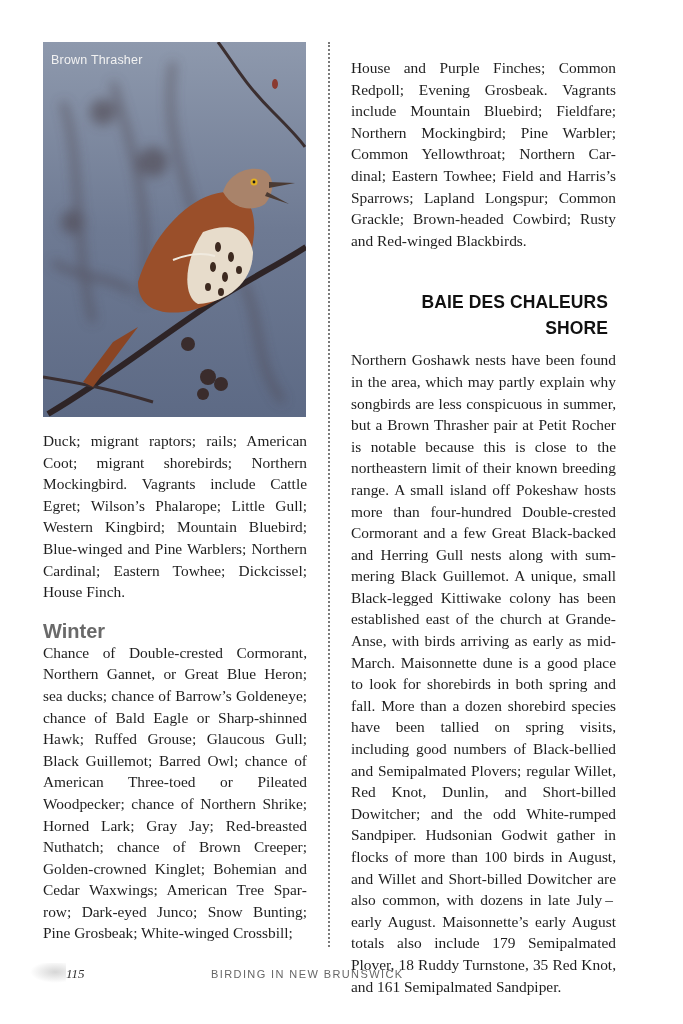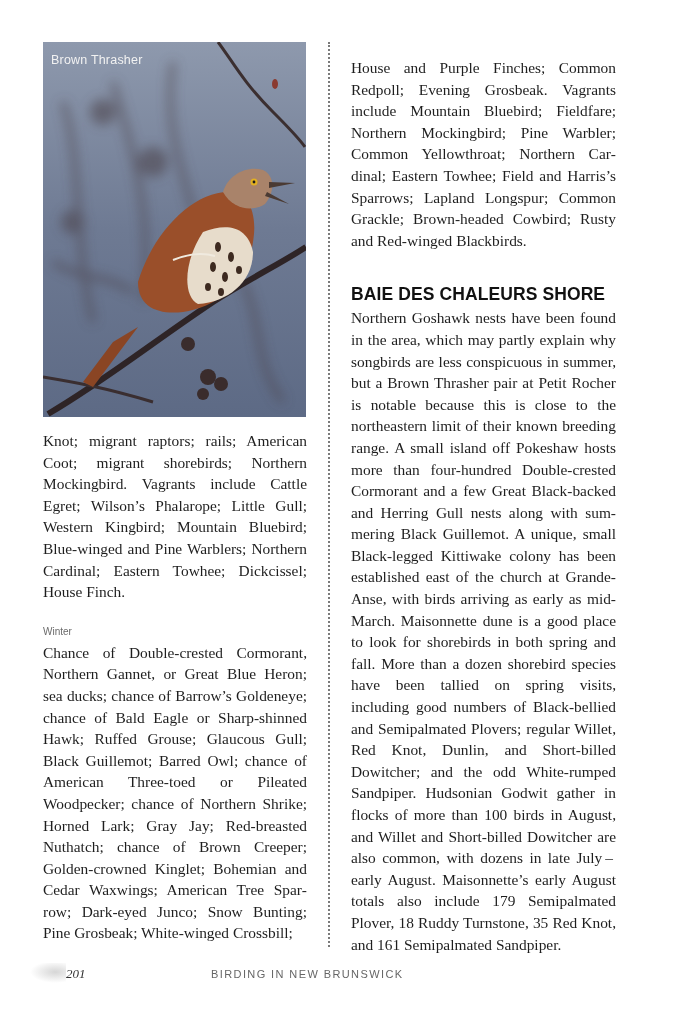--- a/index.html
+++ b/index.html
@@ -9,24 +9,24 @@
     .col { position: absolute; font-family: "Liberation Serif", "DejaVu Serif", serif; font-size: 15.4px; line-height: 21.6px; color: #1e1e1e; text-align: justify; hyphens: manual; }
     .col-left { left: 43px; top: 430px; width: 264px; }
     .col-right { left: 351px; top: 57px; width: 265px; }
 
     .col p { margin: 0; }
 
     .photo { position: absolute; left: 43px; top: 42px; width: 263px; height: 375px; overflow: hidden; background: #6f7b92; }
     .photo svg { display: block; }
     .photo-caption { position: absolute; left: 8px; top: 11px; font-family: "Liberation Sans", "DejaVu Sans", sans-serif; font-size: 12.5px; color: #f2f2f2; letter-spacing: 0.2px; }
 
-    .subhead { font-family: "Liberation Sans", "DejaVu Sans", sans-serif; font-weight: normal; font-size: 10px; color: #6a6a6a; margin: 0; line-height: 21px; }
+    .subhead { font-family: "Liberation Sans", "DejaVu Sans", sans-serif; font-weight: bold; font-size: 20px; color: #6a6a6a; margin: 0; line-height: 21px; }
     .gap-sub { height: 18px; }
 
-    .section-title { font-family: "Liberation Sans", "DejaVu Sans", sans-serif; font-weight: bold; font-size: 17.5px; color: #111; letter-spacing: 0.1px; margin: 0; line-height: 26px; text-align: left; }
+    .section-title { font-family: "Liberation Sans", "DejaVu Sans", sans-serif; font-weight: bold; font-size: 17.5px; color: #111; letter-spacing: 0.1px; margin: 8px; line-height: 26px; text-align: right; }
     .gap-sec { height: 30px; }
 
     .divider { position: absolute; left: 328px; top: 42px; width: 0; height: 905px; border-left: 2px dotted #7a7a7a; }
 
     .footer-num { position: absolute; left: 66px; top: 966px; font-family: "Liberation Serif", "DejaVu Serif", serif; font-style: italic; font-size: 13px; color: #333; }
     .footer-smudge { position: absolute; left: 30px; top: 963px; width: 36px; height: 20px; background: radial-gradient(ellipse at 70% 45%, rgba(180,180,180,0.55), rgba(255,255,255,0) 70%); }
     .footer-title { position: absolute; left: 211px; top: 968px; font-family: "Liberation Sans", "DejaVu Sans", sans-serif; font-size: 11px; letter-spacing: 1.4px; color: #666; }
   </style>
 </head>
 <body>
@@ -80,31 +80,31 @@
       <circle cx="211" cy="140" r="3.5" fill="#e3b020"></circle>
       <circle cx="211" cy="140" r="1.4" fill="#1a1a1a"></circle>
       <path d="M226 140 L 252 141 L 226 146 Z" fill="#4a3a33"></path>
       <path d="M224 150 L 246 162 L 222 154 Z" fill="#4a3a33"></path>
       <path d="M130 218 C 150 210, 165 212, 172 214" stroke="#f0eadf" stroke-width="2" fill="none"></path>
     </svg>
     <div class="photo-caption">Brown Thrasher</div>
   </div>
 
   <div class="col col-left">
-    <p>Knot; migrant raptors; rails; American Coot; migrant shorebirds; Northern Mockingbird. Vagrants include Cattle Egret; Wilson’s Phalarope; Little Gull; Western Kingbird; Mountain Bluebird; Blue-winged and Pine Warblers; North­ern Cardinal; Eastern Towhee; Dickcissel; House Finch.</p>
+    <p>Duck; migrant raptors; rails; American Coot; migrant shorebirds; Northern Mockingbird. Vagrants include Cattle Egret; Wilson’s Phalarope; Little Gull; Western Kingbird; Mountain Bluebird; Blue-winged and Pine Warblers; North­ern Cardinal; Eastern Towhee; Dickcissel; House Finch.</p>
     <div class="gap-sub"></div>
     <h3 class="subhead">Winter</h3>
     <p>Chance of Double-crested Cormorant, Northern Gannet, or Great Blue Heron; sea ducks; chance of Barrow’s Goldeneye; chance of Bald Eagle or Sharp-shinned Hawk; Ruffed Grouse; Glaucous Gull; Black Guillemot; Barred Owl; chance of American Three-toed or Pileated Woodpecker; chance of Northern Shrike; Horned Lark; Gray Jay; Red-breasted Nuthatch; chance of Brown Creeper; Golden-crowned Kinglet; Bohemian and Cedar Waxwings; American Tree Spar­row; Dark-eyed Junco; Snow Bunting; Pine Grosbeak; White-winged Crossbill;</p>
   </div>
 
   <div class="divider"></div>
 
   <div class="col col-right">
     <p>House and Purple Finches; Common Redpoll; Evening Grosbeak. Vagrants include Mountain Bluebird; Fieldfare; Northern Mockingbird; Pine Warbler; Common Yellowthroat; Northern Car­dinal; Eastern Towhee; Field and Harris’s Sparrows; Lapland Longspur; Common Grackle; Brown-headed Cowbird; Rusty and Red-winged Blackbirds.</p>
     <div class="gap-sec"></div>
     <h2 class="section-title">BAIE DES CHALEURS SHORE</h2>
     <p>Northern Goshawk nests have been found in the area, which may partly explain why songbirds are less conspicuous in summer, but a Brown Thrasher pair at Petit Rocher is notable because this is close to the north­eastern limit of their known breeding range. A small island off Pokeshaw hosts more than four-hundred Double-crested Cormorant and a few Great Black-backed and Herring Gull nests along with sum­mering Black Guillemot. A unique, small Black-legged Kittiwake colony has been established east of the church at Grande-Anse, with birds arriving as early as mid-March. Maisonnette dune is a good place to look for shorebirds in both spring and fall. More than a dozen shorebird species have been tallied on spring visits, including good numbers of Black-bellied and Semipalmated Plovers; regular Willet, Red Knot, Dunlin, and Short-billed Dowitcher; and the odd White-rumped Sandpiper. Hudsonian Godwit gather in flocks of more than 100 birds in August, and Willet and Short-billed Dowitcher are also common, with dozens in late July – early August. Maisonnette’s early August totals also include 179 Semipal­mated Plover, 18 Ruddy Turnstone, 35 Red Knot, and 161 Semipalmated Sandpiper.</p>
   </div>
 
   <div class="footer-smudge"></div>
-  <div class="footer-num">201</div>
+  <div class="footer-num">115</div>
   <div class="footer-title">BIRDING IN NEW BRUNSWICK</div>
 </div>
 
 </body></html>

